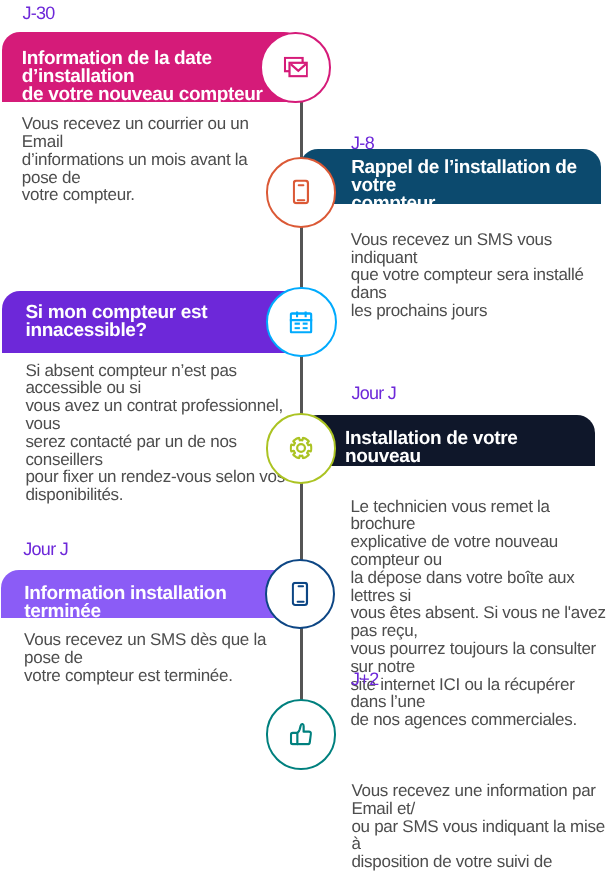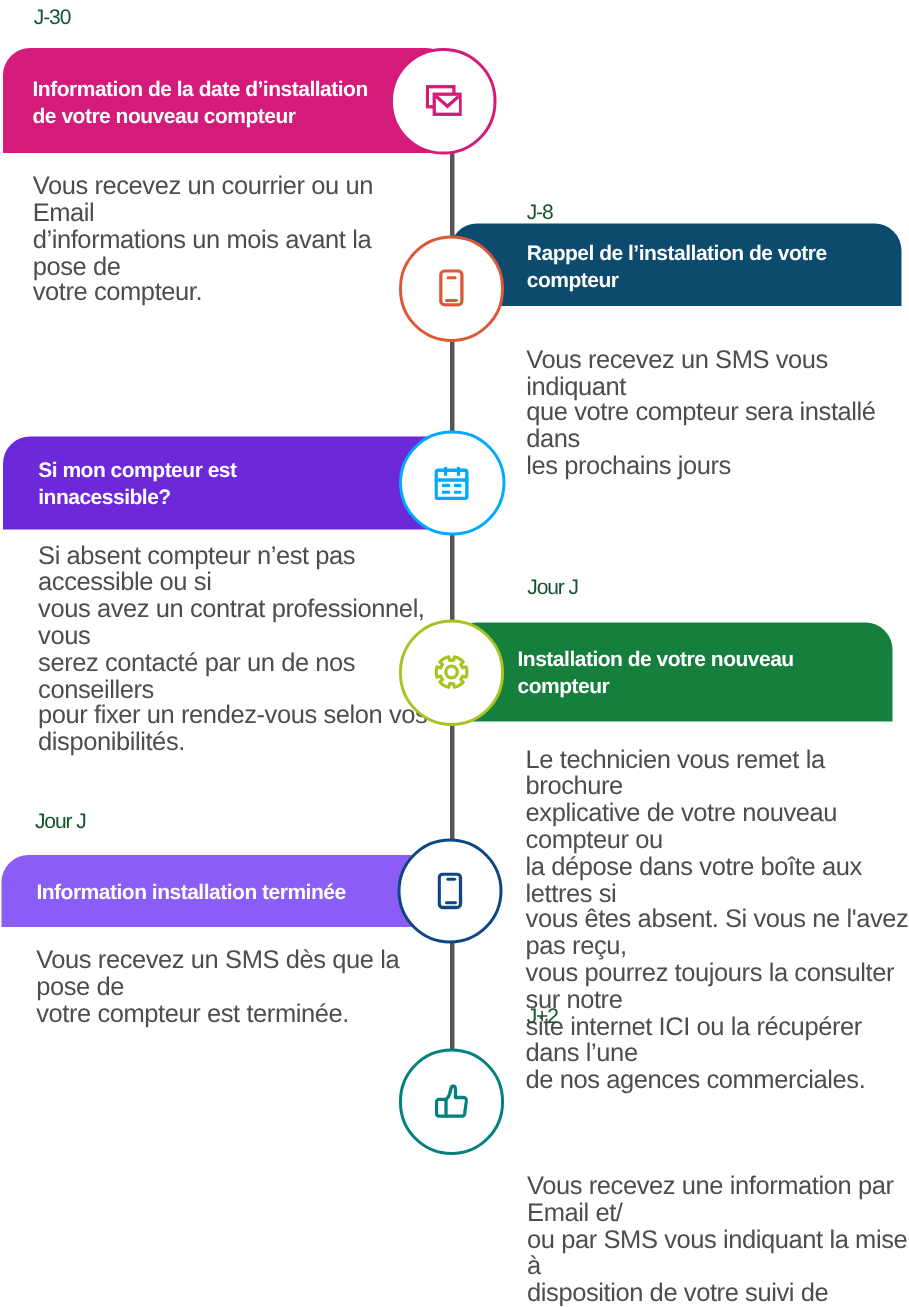--- a/index.html
+++ b/index.html
@@ -6,27 +6,27 @@
   html,body{margin:0;padding:0;background:#ffffff;}
   body{width:606px;height:871px;overflow:hidden;
        font-family:"Liberation Sans",sans-serif;
        -webkit-font-smoothing:antialiased;
        text-rendering:geometricPrecision;}
   #page{position:relative;width:606px;height:871px;background:#fff;overflow:hidden;
         filter:opacity(100%);}
 
   .spine{position:absolute;width:3.1px;background:#555555;left:299.5px;}
 
-  .bar{position:absolute;color:#ffffff;font-weight:bold;font-size:14px;
+  .bar{position:absolute;color:#ffffff;font-weight:bold;font-size:19px;
        letter-spacing:-0.33px;
        line-height:18.3px;border-radius:18px 18px 0 0;box-sizing:border-box;}
   .bar-text{position:absolute;left:22px;top:0;white-space:pre-line;}
   .bar.right .bar-text{left:51px;}
 
-  .daylabel{position:absolute;color:#14532d;font-size:14px;letter-spacing:-0.73px;
+  .daylabel{position:absolute;color:#6d28d9;font-size:18px;letter-spacing:-0.73px;
             white-space:nowrap;}
 
   .para{position:absolute;color:#4d4d4d;font-size:17px;line-height:17.8px;
         letter-spacing:-0.28px;white-space:pre-line;}
 
   .circ{position:absolute;width:70.5px;height:70.5px;border-radius:50%;
         background:#ffffff;box-sizing:border-box;border-style:solid;border-width:2.7px;}
   .circ > svg{position:absolute;left:50%;top:50%;
         transform:translate(-50%,-50%);display:block;}
 </style>
@@ -89,21 +89,21 @@
       <line x1="16.05" y1="0.95" x2="16.05" y2="6.7" stroke="#00AAFD" stroke-width="2.1"></line>
       <line x1="0" y1="9.6" x2="22.8" y2="9.6" stroke="#00AAFD" stroke-width="2.3"></line>
       <rect x="5.0" y="12.1" width="5.3" height="2.2" fill="#00AAFD"></rect>
       <rect x="13.1" y="12.1" width="4.9" height="2.2" fill="#00AAFD"></rect>
       <rect x="5.0" y="16.7" width="5.3" height="2.0" fill="#00AAFD"></rect>
       <rect x="13.1" y="16.7" width="4.9" height="2.0" fill="#00AAFD"></rect>
     </svg>
   </div>
 
   <div class="daylabel" style="left:351.5px;top:382.7px;">Jour J</div>
-  <div class="bar right" style="left:300px;width:294.7px;top:414.6px;height:66px;background:#15803d;">
+  <div class="bar right" style="left:300px;width:294.7px;top:414.6px;height:51px;background:#0f172a;">
     <div class="bar-text" style="top:15.6px;left:45px;">Installation de votre nouveau
 compteur</div>
   </div>
   <div class="para" style="left:350.4px;top:497.6px;width:260px;">Le technicien vous remet la brochure
 explicative de votre nouveau compteur ou
 la dépose dans votre boîte aux lettres si
 vous êtes absent. Si vous ne l'avez pas reçu,
 vous pourrez toujours la consulter sur notre
 site internet ICI ou la récupérer dans l’une
 de nos agences commerciales.</div>

